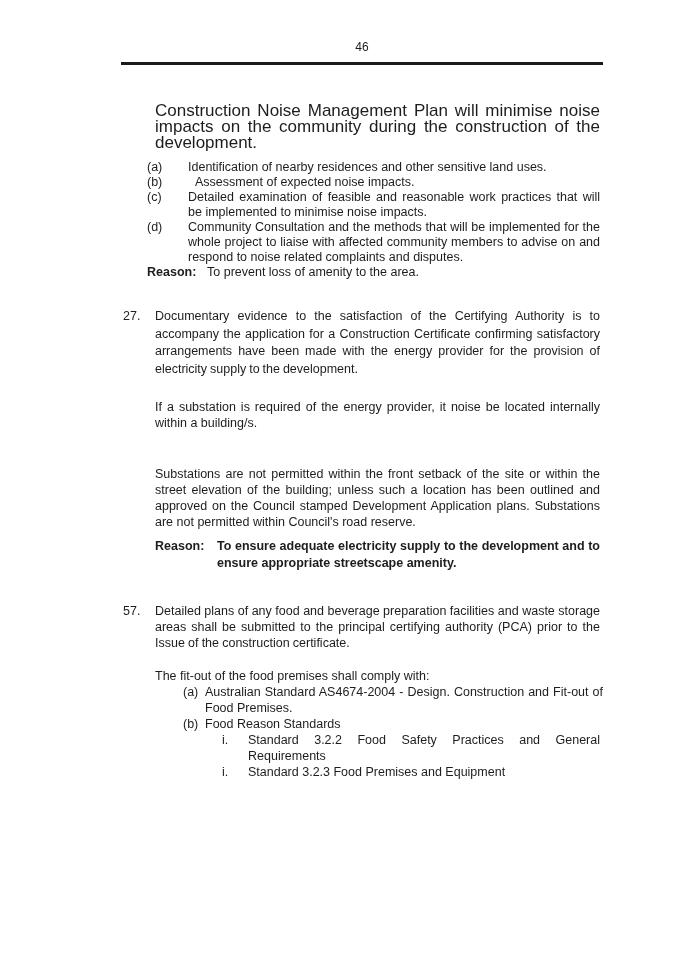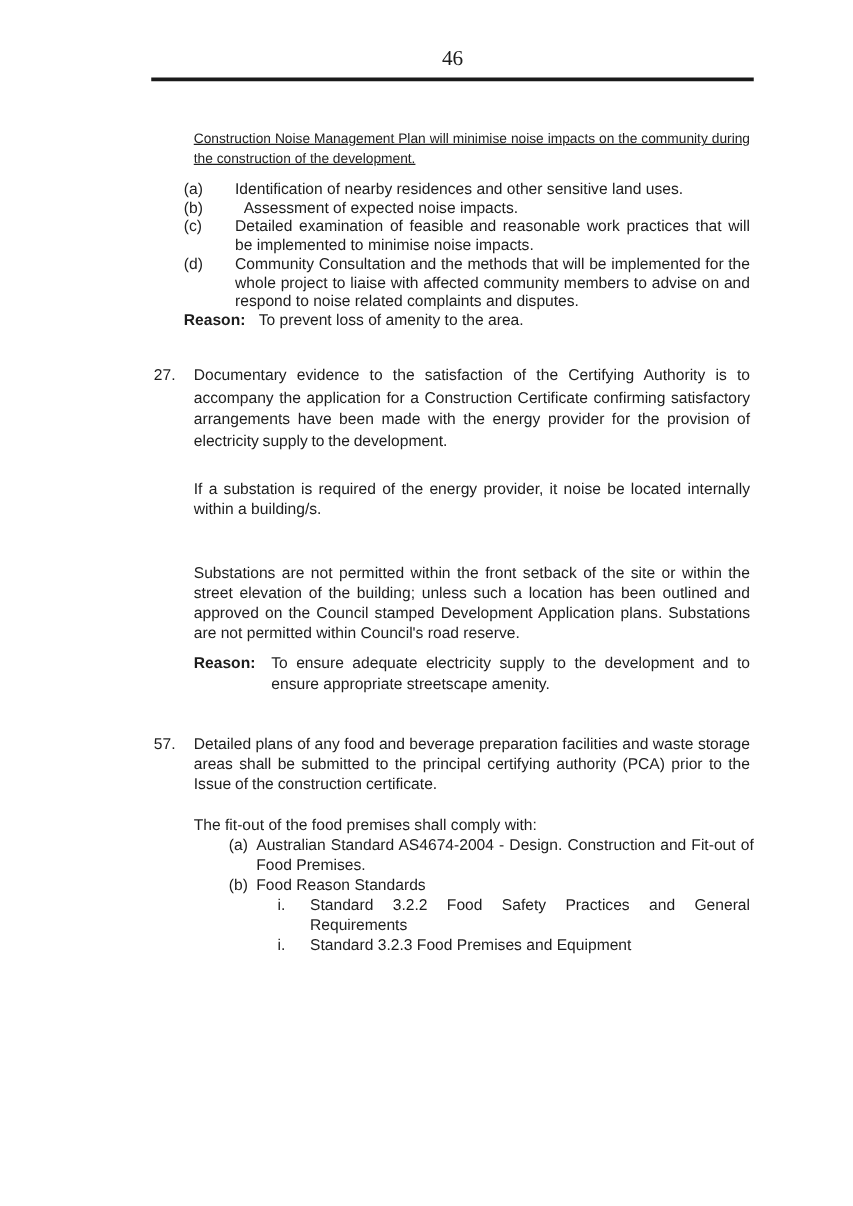--- a/index.html
+++ b/index.html
@@ -11,35 +11,33 @@
     font-family:"Liberation Sans","DejaVu Sans",sans-serif;
     color:#1d1d1d;
     box-sizing:border-box;
     padding-top:40px;
     overflow:hidden;
   }
   .content{margin-left:121px;margin-right:79px;} 
 
   .pageno{
     text-align:center;
-    font-size:17px;
+    font-size:12px;
     line-height:14px;
-    font-family:Liberation Serif, serif;
   }
   .rule{
     margin-top:8px;
     height:3px;
     background:#1a1a1a;
   }
 
   .para{
     margin:0 3px 0 34px;   
-    font-size:11px;
+    font-size:17px;
     line-height:16px;
-    text-decoration:underline;
   }
   .just{text-align:justify;}
   .p1{margin-top:38px;}
   .p2{margin-top:22px;}
 
   
   .alist{margin-top:9px;}
   .li{
     display:flex;
     margin-left:26px;      
@@ -68,21 +66,21 @@
   .c56p1{line-height:17.5px;word-spacing:-0.5px;margin:0 3px 0 0;}
   .c56p2{line-height:16px;margin:21px 3px 0 0;}
   .c56p3{line-height:16px;margin:35px 3px 0 0;}
   .reason56{
     display:flex;
     margin-top:8px;
     font-size:12.5px;
     line-height:17px;
   }
   .reason56 .rlabel{flex:none;width:62px;font-weight:bold;}
-  .reason56 .rtext{flex:1;margin-right:3px;text-align:justify;}
+  .reason56 .rtext{flex:1;margin-right:3px;text-align:justify;font-weight:bold;}
 
   .c57p1{line-height:16px;margin:0 3px 0 0;word-spacing:-0.3px;}
   .fitout{line-height:16px;margin:17px 3px 0 0;}
 
   .blist .li2{
     display:flex;
     margin-left:28px;       
     font-size:12.5px;
     line-height:16px;
   }

